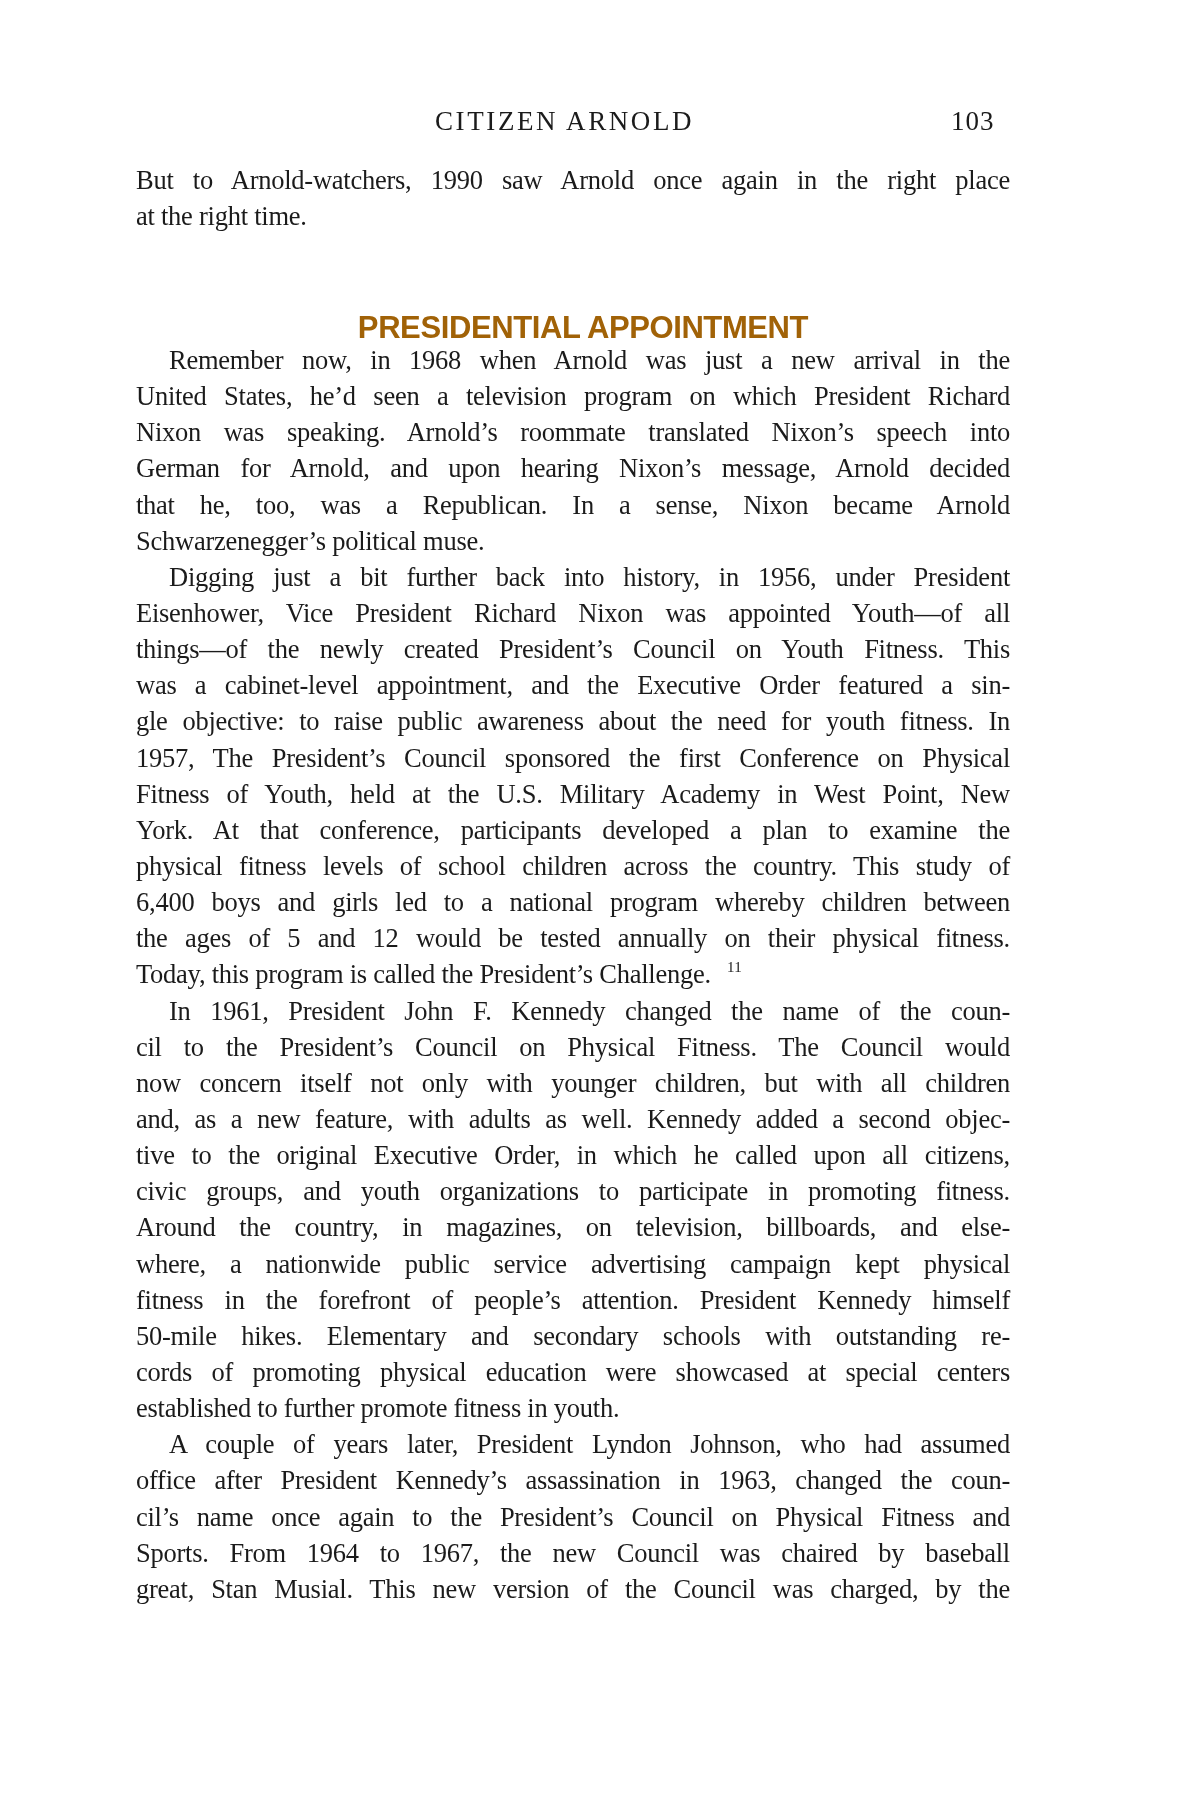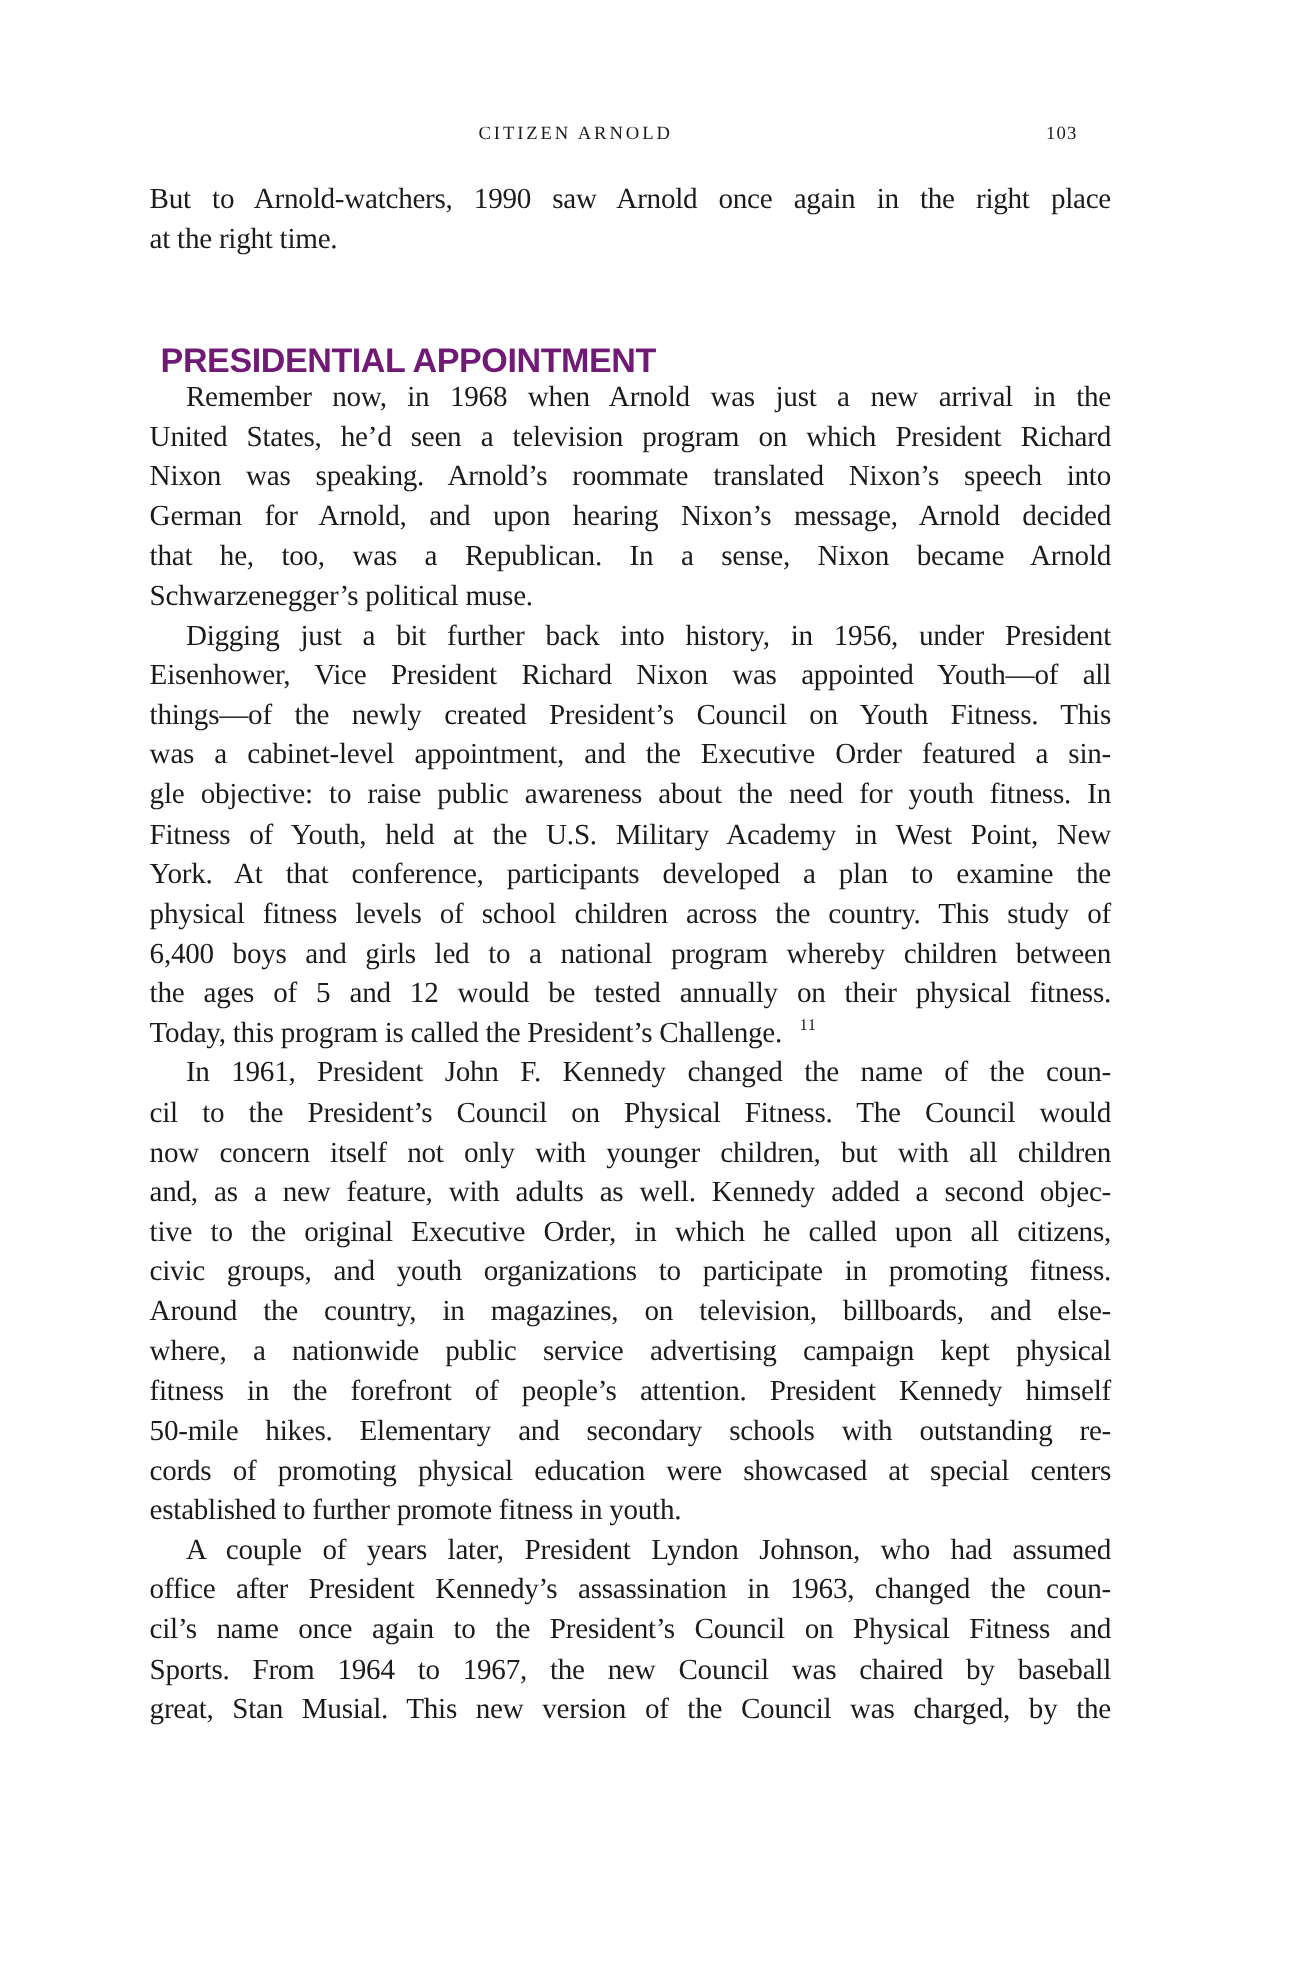--- a/index.html
+++ b/index.html
@@ -1,36 +1,36 @@
 <!DOCTYPE html>
 <html><head>
 <meta charset="utf-8">
 <style>
   html, body { margin: 0; padding: 0; background: #ffffff; }
   body { width: 1192px; height: 1800px; position: relative; overflow: hidden; color: #1b1b1b; }
   .running-head {
     position: absolute; top: 104px; left: 0; width: 1192px; height: 34px;
-    font-family: "Liberation Serif", serif; font-size: 17px; line-height: 34px;
+    font-family: "Liberation Serif", serif; font-size: 27px; line-height: 34px;
   }
   .running-title { position: absolute; left: 435px; width: 275px; letter-spacing: 2.6px; white-space: nowrap; }
   .page-number { position: absolute; left: 951px; letter-spacing: 1px; white-space: nowrap; }
   .text-block {
     position: absolute; left: 136px; width: 874px;
     font-family: "Liberation Serif", serif; font-size: 26.5px; letter-spacing: -0.25px;
   }
   .line {
     display: block; height: 36.15px; line-height: 36.15px; white-space: nowrap;
     text-align: justify; text-align-last: justify; overflow: visible;
   }
   .line.last { text-align-last: left; }
   .line.indent { text-indent: 33px; }
   .heading {
-    position: absolute; top: 284px; left: 146px; width: 874px; 
+    position: absolute; top: 284px; left: 146px; width: 874px; text-align: center;
     font-family: "Liberation Sans", sans-serif; font-weight: bold; font-size: 31px;
-    line-height: 36px; letter-spacing: -0.4px; color: #701a75;
+    line-height: 36px; letter-spacing: -0.4px; color: #a16207;
   }
   sup.fn { font-size: 15px; line-height: 0; vertical-align: 11px; letter-spacing: 0.5px; margin-left: 16px; }
 </style>
 </head>
 <body>
 
 <div class="running-head">
   <span class="running-title">CITIZEN ARNOLD</span>
   <span class="page-number">103</span>
 </div>
@@ -50,20 +50,21 @@
     <span class="line">German for Arnold, and upon hearing Nixon’s message, Arnold decided</span>
     <span class="line">that he, too, was a Republican. In a sense, Nixon became Arnold</span>
     <span class="line last">Schwarzenegger’s political muse.</span>
   </div>
   <div>
     <span class="line indent">Digging just a bit further back into history, in 1956, under President</span>
     <span class="line">Eisenhower, Vice President Richard Nixon was appointed Youth—of all</span>
     <span class="line">things—of the newly created President’s Council on Youth Fitness. This</span>
     <span class="line">was a cabinet-level appointment, and the Executive Order featured a sin-</span>
     <span class="line">gle objective: to raise public awareness about the need for youth fitness. In</span>
+    <span class="line">1957, The President’s Council sponsored the first Conference on Physical</span>
     <span class="line">Fitness of Youth, held at the U.S. Military Academy in West Point, New</span>
     <span class="line">York. At that conference, participants developed a plan to examine the</span>
     <span class="line">physical fitness levels of school children across the country. This study of</span>
     <span class="line">6,400 boys and girls led to a national program whereby children between</span>
     <span class="line">the ages of 5 and 12 would be tested annually on their physical fitness.</span>
     <span class="line last"><span>Today, this program is called the President’s Challenge.</span><sup class="fn">11</sup></span>
   </div>
   <div>
     <span class="line indent">In 1961, President John F. Kennedy changed the name of the coun-</span>
     <span class="line">cil to the President’s Council on Physical Fitness. The Council would</span>

